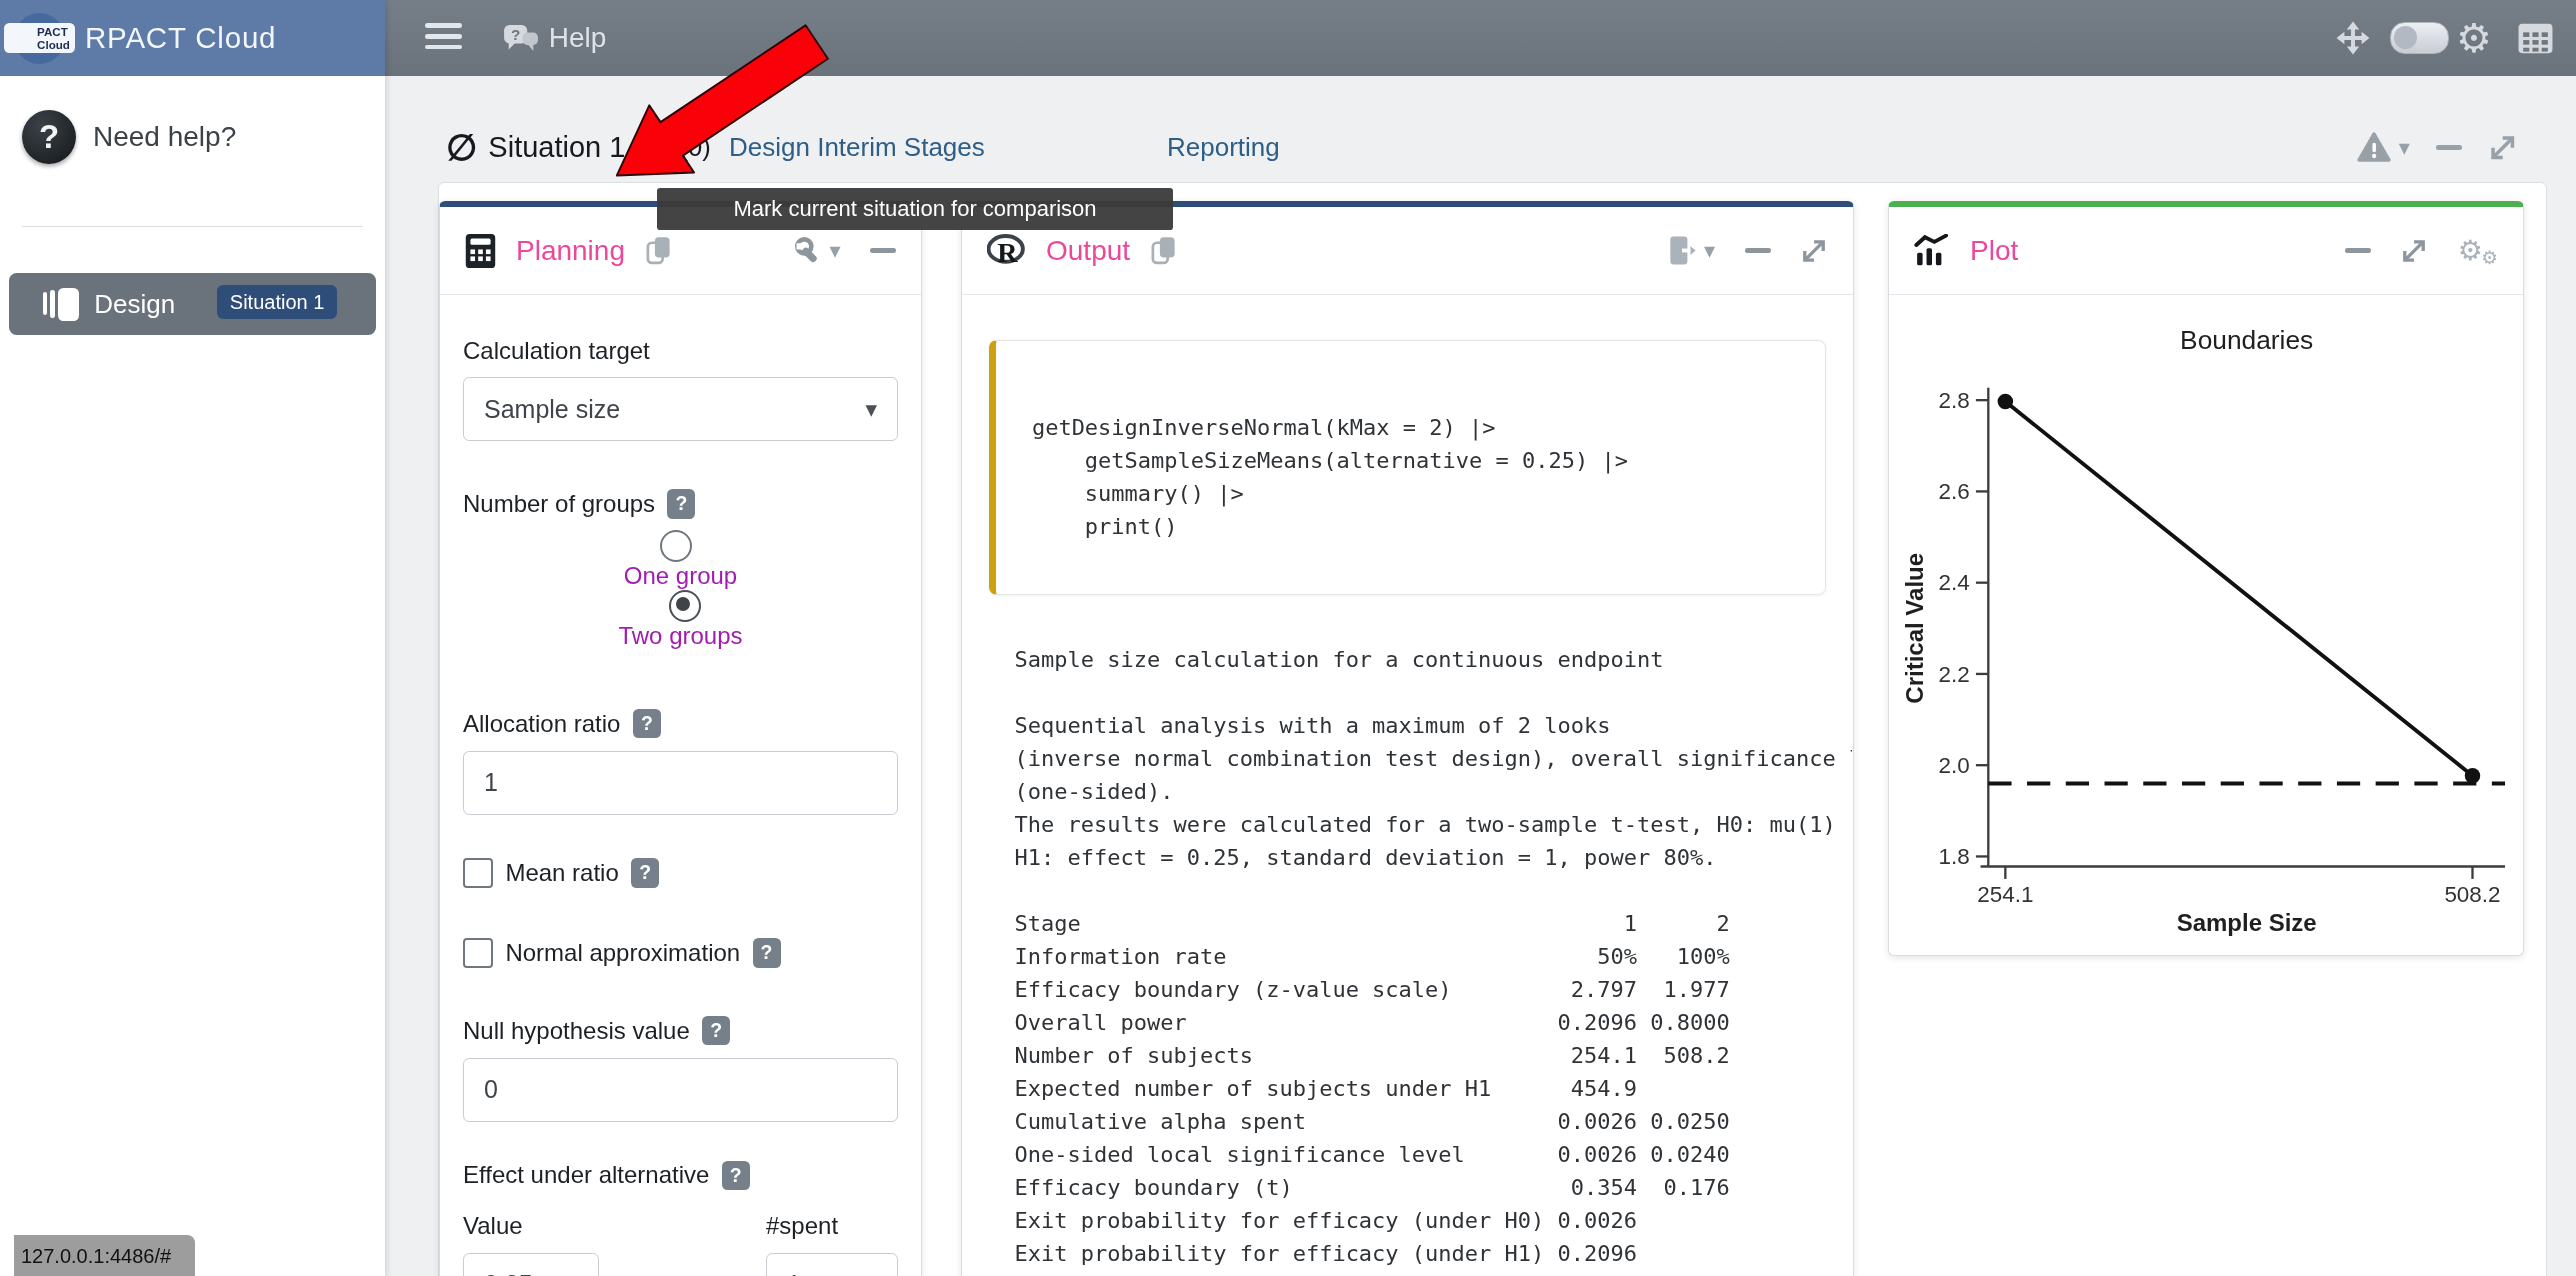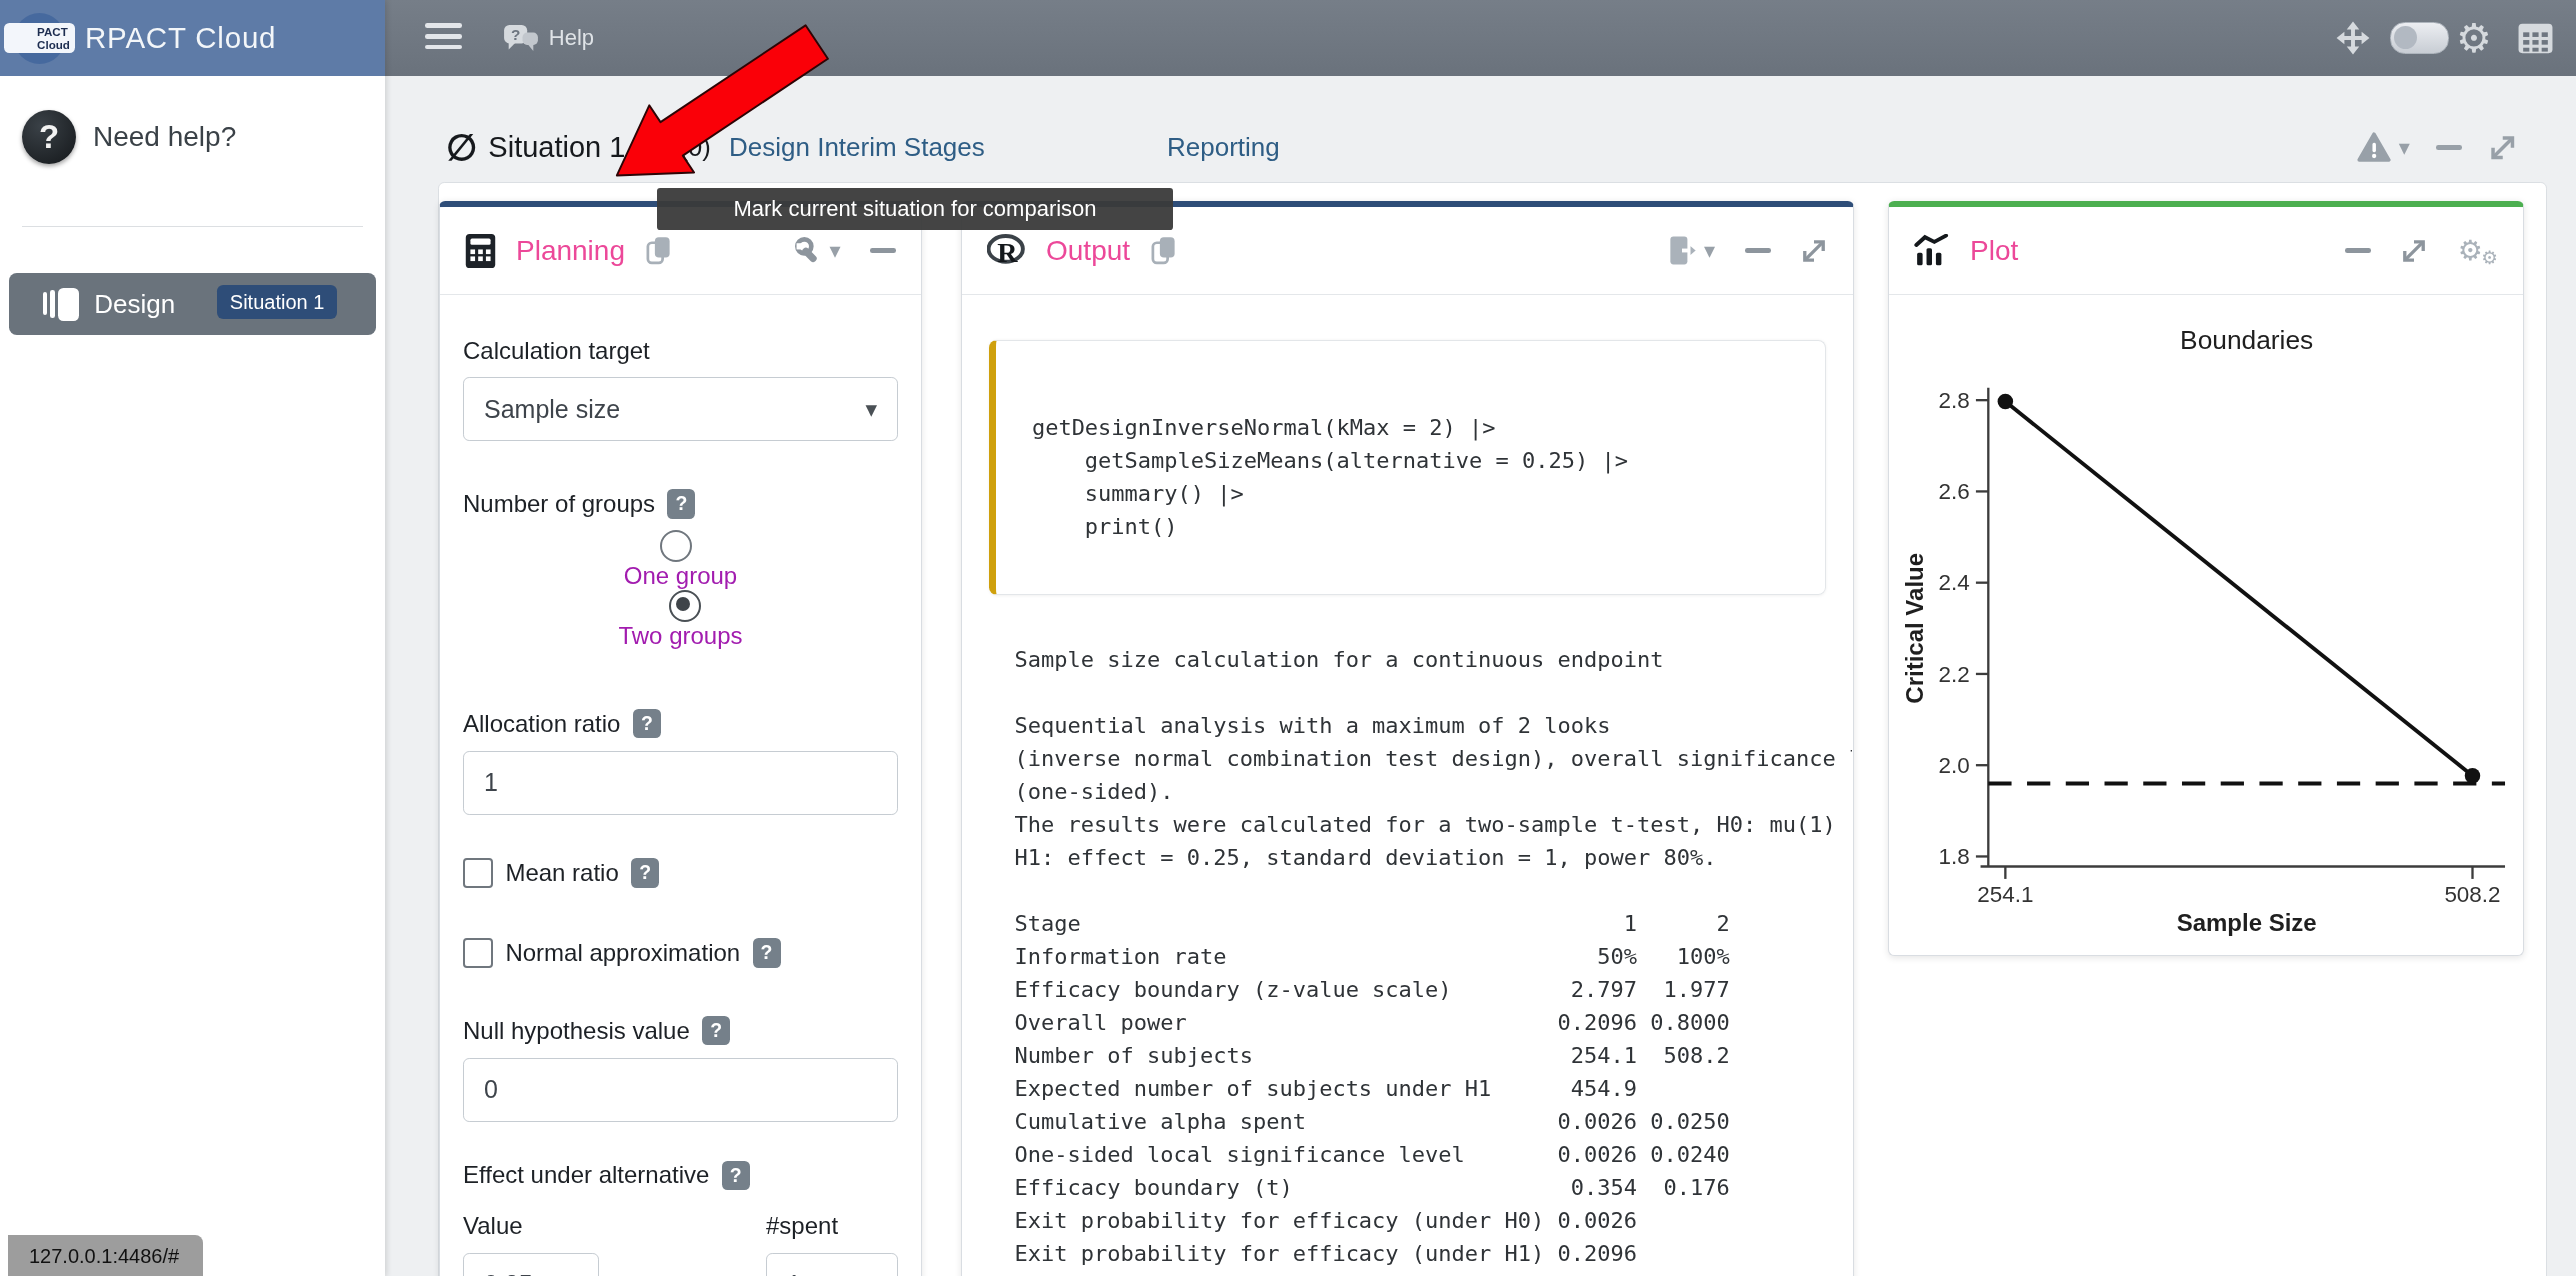--- a/index.html
+++ b/index.html
@@ -28,21 +28,21 @@
   .badge{position:absolute;right:39px;top:12.4px;font-size:20px;color:#fff;border-radius:6.2px;padding:5.4px 12.4px;}
   .flip-icon{width:36px;height:36px;background:#343a40;border-radius:6.2px;position:relative;}
   .flip-icon i{position:absolute;background:#fff;}
   .design-icon{width:36px;height:36px;position:relative;}
   .design-icon i{position:absolute;background:#fff;border-radius:2.3px;}
   
   .topbar{position:absolute;left:385px;top:0;right:0;height:76px;background:linear-gradient(#767e88,#6a727c);z-index:3;}
   .hamburger{position:absolute;left:40px;top:23px;width:37px;height:29.5px;cursor:pointer;}
   .hamburger i{display:block;height:4.7px;border-radius:2.3px;background:#e3e6ea;margin-bottom:6.2px;}
   .help-group{position:absolute;left:116px;top:0;height:76px;display:flex;align-items:center;gap:7.8px;cursor:pointer;}
-  .help-label{font-size:22px;color:#dfe3e7;}
+  .help-label{font-size:28px;color:#dfe3e7;}
   .tb-icon{position:absolute;top:0;height:76px;display:flex;align-items:center;cursor:pointer;color:#d6dade;}
   .toggle{width:57px;height:29.5px;border-radius:14.7px;background:linear-gradient(#eceef2,#c8cdd4);
           border:0.8px solid #aeb5bd;position:relative;}
   .toggle .knob{position:absolute;left:3.1px;top:2.3px;width:23px;height:23px;border-radius:50%;background:#b2b9c2;}
   .gear-glyph{font-size:40px;color:#d6dade;}
   
   .situation{position:absolute;left:446px;top:111px;height:73px;display:flex;align-items:center;gap:11px;z-index:6;}
   .empty-set{font-size:36px;font-weight:bold;color:#16191d;}
   .situation-label{font-size:29px;color:#16191d;}
   .heart{font-size:33px;color:#e64a2e;margin-left:12.4px;cursor:pointer;}
@@ -88,22 +88,22 @@
   
   .code-card{margin:45px 3.9px 0 3.9px;height:253px;border:0.8px solid #e3e6e9;border-left:7px solid #cfa00d;
              border-radius:7.8px;box-shadow:0 0.8px 3.1px rgba(0,0,0,.06);overflow:hidden;}
   .code-pre{margin:0;padding:70px 15.5px 0 36px;font-family:"DejaVu Sans Mono",monospace;font-size:22px;
             line-height:33px;color:#2f3337;}
   .out-pre{margin:48px 0 0 29.5px;font-family:"DejaVu Sans Mono",monospace;font-size:22px;line-height:33px;
            color:#2f3337;white-space:pre;overflow:hidden;width:837px;}
   
   .chart-svg{display:block;margin-top:6.2px;font-family:"Liberation Sans",sans-serif;}
   
-  .url-badge{position:absolute;left:8px;bottom:0;width:174px;height:42px;background:#9d9d9d;
-             border-radius:0 7.8px 0 0;color:#111;font-size:20px;line-height:42px;padding-left:21px;z-index:40;}
+  .url-badge{position:absolute;left:14px;bottom:0;width:174px;height:42px;background:#9d9d9d;
+             border-radius:0 7.8px 0 0;color:#111;font-size:20px;line-height:42px;padding-left:7px;z-index:40;}
   svg{display:block;}
 </style>
 </head>
 <body>
 
 <div id="app">
 
   <div class="topbar">
     <div class="hamburger">
         <i></i>

